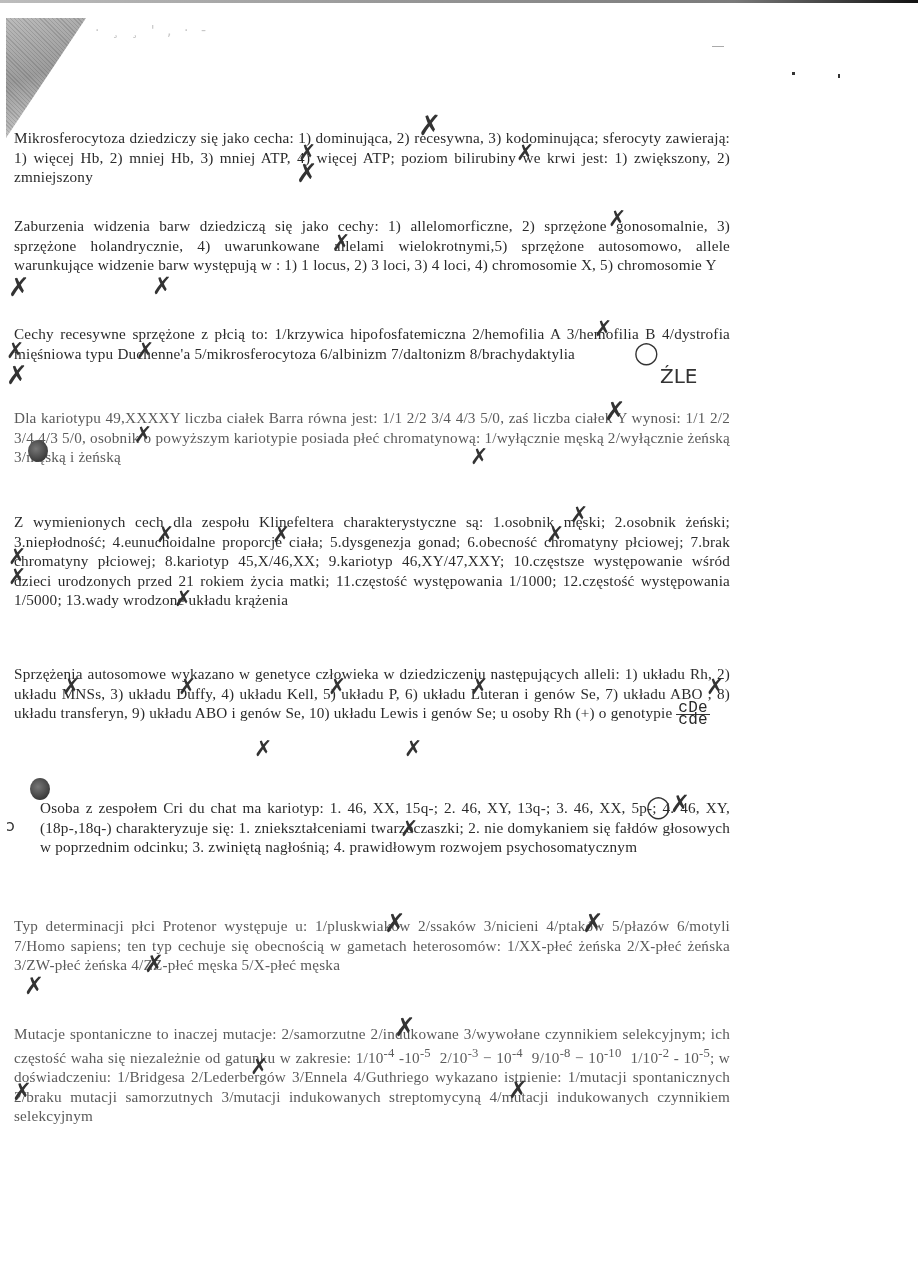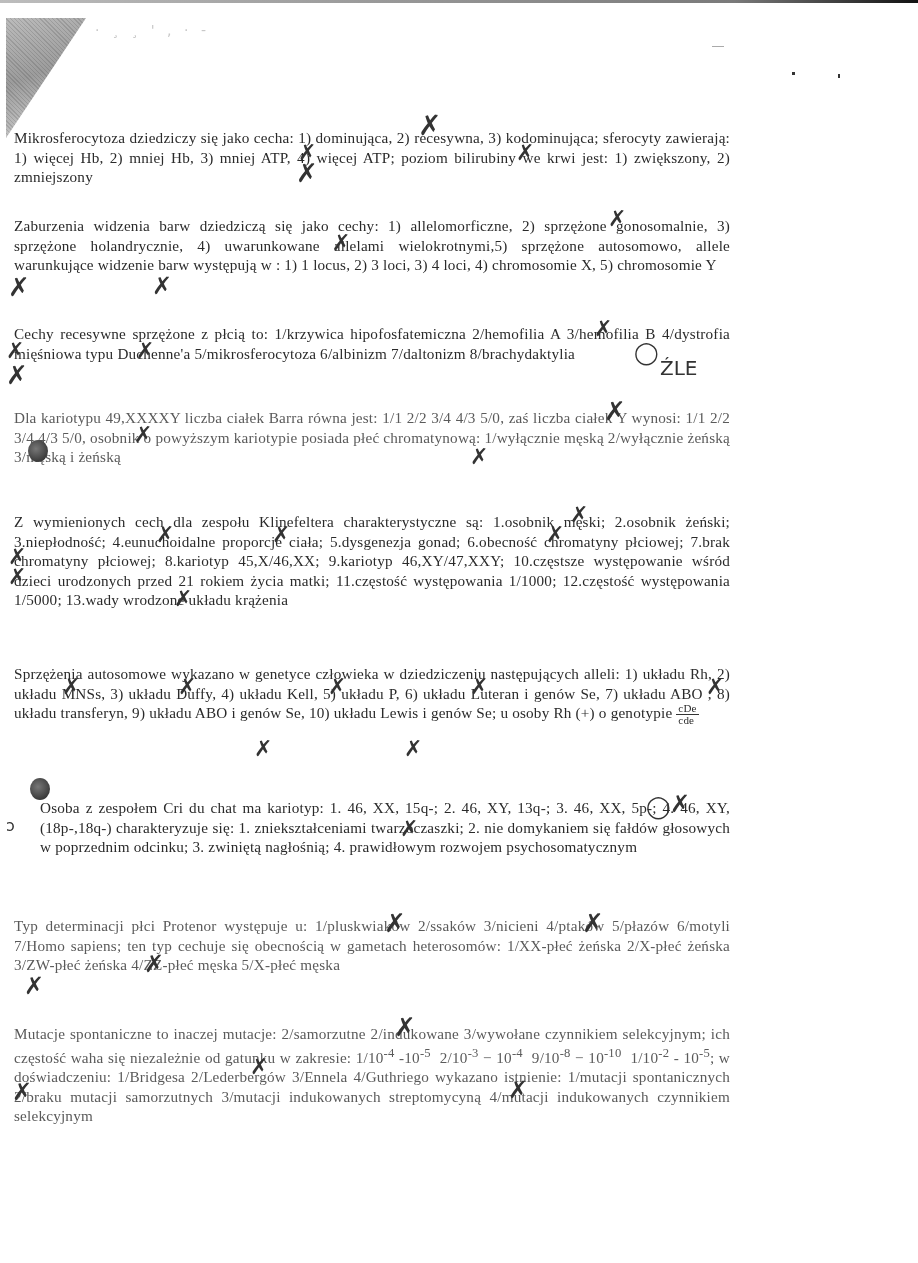--- a/index.html
+++ b/index.html
@@ -68,23 +68,23 @@
       color: #333;
     }
     .dot {
       position: absolute;
       width: 3px; height: 3px;
       background: #333;
     }
     .frac {
       display: inline-block;
       vertical-align: middle;
-      text-align: left;
-      font-family: Liberation Serif, serif;
-      font-size: 11px;
+      text-align: center;
+      font-family: Liberation Mono, monospace;
+      font-size: 16px;
       line-height: 11px;
     }
     .frac .num { display: block; border-bottom: 1px solid #333; padding: 0 2px; }
     .frac .den { display: block; padding: 0 2px; }
     .faint { color: #5a5a5a; }
   </style>
 </head>
 <body>
 
 <div>
@@ -113,21 +113,21 @@
   <div class="mark" style="left:152px; top:274px; font-size:24px;">✗</div>
 
   <div class="question" style="top:324px;">
     <p>Cechy recesywne sprzężone z płcią to: 1/krzywica hipofosfatemiczna 2/hemofilia A 3/hemofilia B 4/dystrofia mięśniowa typu Duchenne'a 5/mikrosferocytoza 6/albinizm 7/daltonizm 8/brachydaktylia</p>
   </div>
   <div class="mark" style="left:594px; top:318px;">✗</div>
   <div class="mark" style="left:6px; top:340px;">✗</div>
   <div class="mark" style="left:136px; top:340px;">✗</div>
   <div class="mark" style="left:6px; top:362px; font-size:26px;">✗</div>
   <div class="mark" style="left:634px; top:342px; font-size:22px;">◯</div>
-  <div class="note" style="left:660px; top:356px; font-size:20px;text-align:right;">ŹLE</div>
+  <div class="note" style="left:660px; top:364px; font-size:20px;text-align:right;">ŹLE</div>
 
   <div class="question faint" style="top:408px;">
     <p>Dla kariotypu 49,XXXXY liczba ciałek Barra równa jest: 1/1 2/2 3/4 4/3 5/0, zaś liczba ciałek Y wynosi: 1/1 2/2 3/4 4/3 5/0, osobnik o powyższym kariotypie posiada płeć chromatynową: 1/wyłącznie męską 2/wyłącznie żeńską 3/męską i żeńską</p>
   </div>
   <div class="mark" style="left:604px; top:398px; font-size:26px;">✗</div>
   <div class="mark" style="left:134px; top:424px;">✗</div>
   <div class="mark" style="left:470px; top:446px;">✗</div>
   <div class="hole" style="left:28px; top:440px;"></div>
 
   <div class="question" style="top:512px;">

